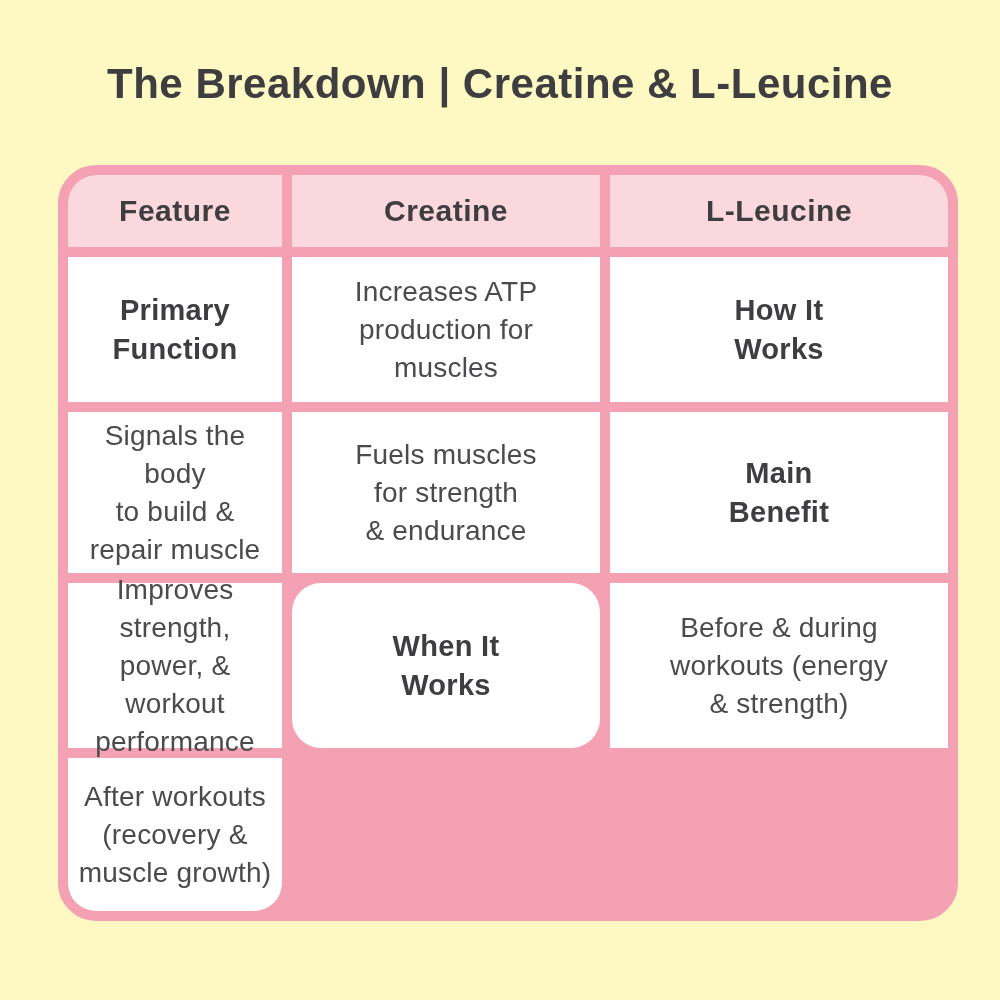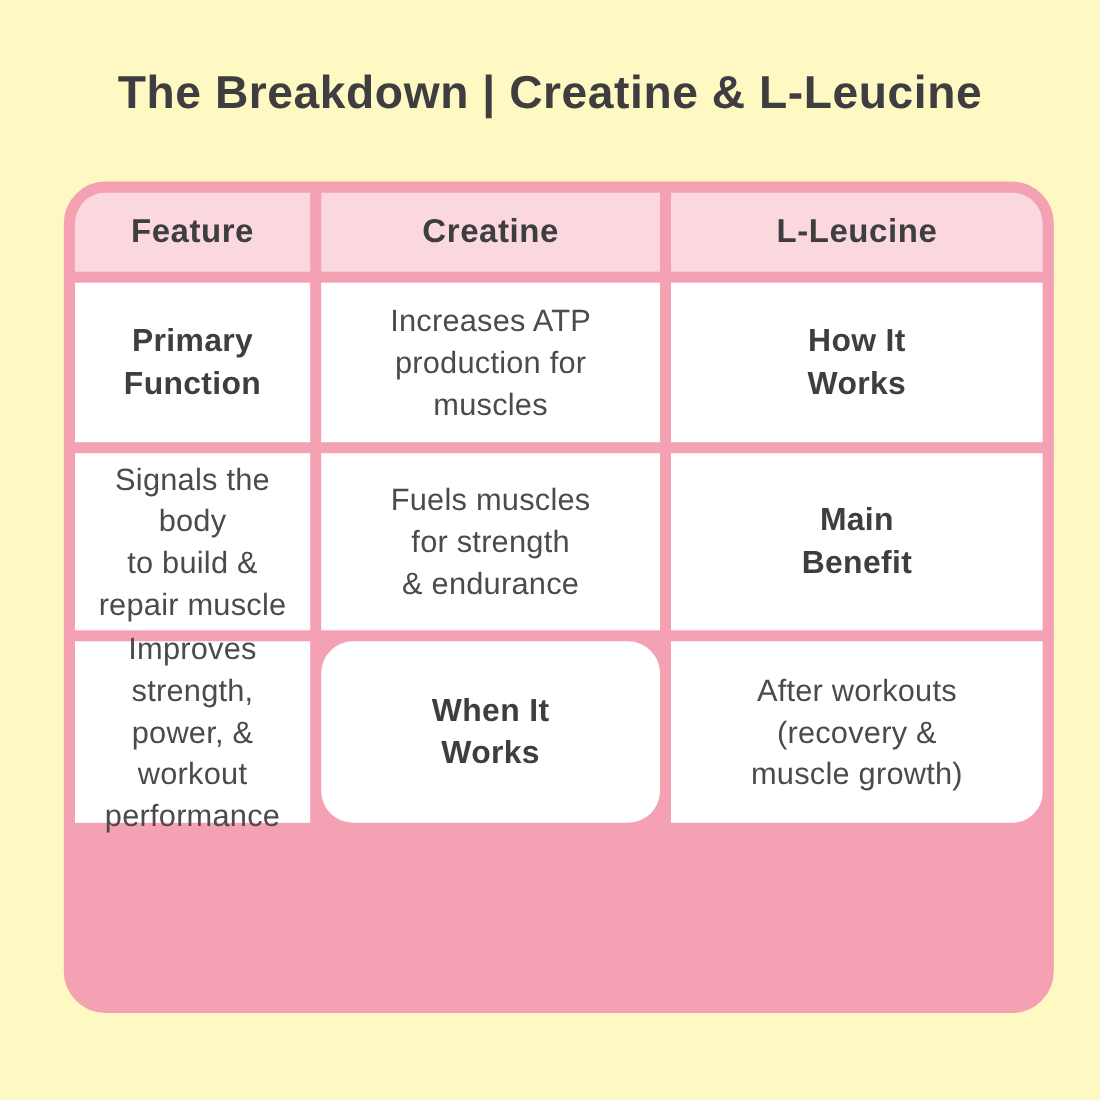--- a/index.html
+++ b/index.html
@@ -101,18 +101,21 @@
 &amp; endurance</div>
 
     <div class="cell body feature">Main
 Benefit</div>
     <div class="cell body value">Improves strength,
 power, &amp; workout
 performance</div>
 
     <div class="cell body feature bl">When It
 Works</div>
+    <div class="cell body value">Before &amp; during
+workouts (energy
+&amp; strength)</div>
     <div class="cell body value br">After workouts
 (recovery &amp;
 muscle growth)</div>
 
   </div>
 </div>
 
 </body></html>

